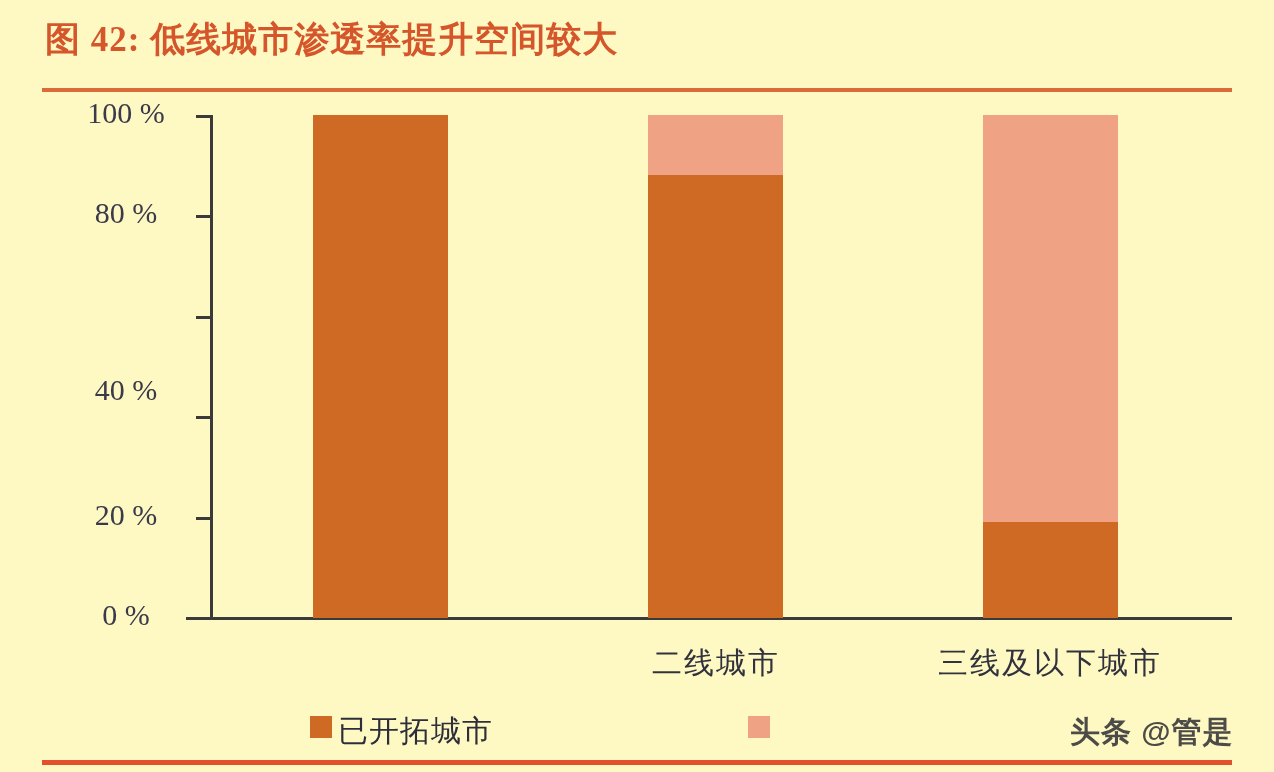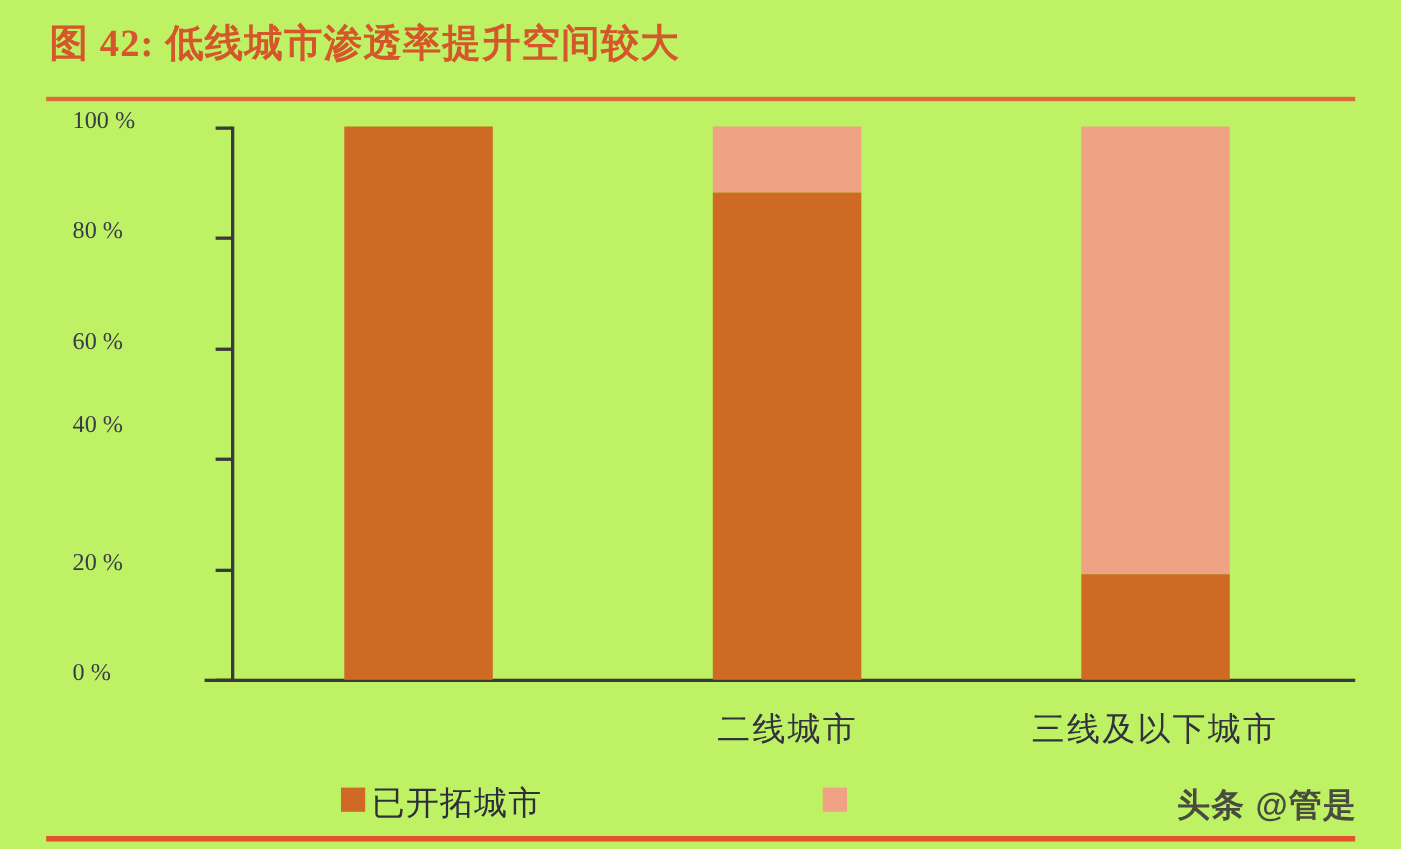--- a/index.html
+++ b/index.html
@@ -10,21 +10,21 @@
   body {
     width: 1274px;
     height: 772px;
     font-family: "Liberation Sans", sans-serif;
     position: relative;
     overflow: hidden;
   }
   .page {
     position: absolute;
     inset: 0;
-    background: #bef264;
+    background: #fef9c3;
   }
 
   
   .title-block {
     position: absolute;
     left: 42px;
     top: 22px;
     width: 1190px;
     height: 70px;
   }
@@ -83,23 +83,23 @@
     position: absolute;
     left: 196px;
     width: 15px;
     height: 3px;
     background: #3a3a3a;
   }
   .tick-label {
     position: absolute;
     right: 1088px;
     width: 120px;
-    text-align: left;
-    font-family: "Liberation Serif", serif;
-    font-size: 22px;
+    text-align: center;
+    font-family: "Liberation Serif", serif;
+    font-size: 30px;
     color: #3b3a4a;
     transform: translateY(-19px);
     white-space: nowrap;
   }
 
   .bar {
     position: absolute;
     width: 135px;
   }
   .seg {
@@ -177,21 +177,20 @@
     <div class="axis-v"></div>
     <div class="axis-h"></div>
 
     <div class="tick" style="top:115px"></div>
     <div class="tick-label" style="top:115px">100 %</div>
 
     <div class="tick" style="top:215px"></div>
     <div class="tick-label" style="top:215px">80 %</div>
 
     <div class="tick" style="top:316px"></div>
-    <div class="tick-label" style="top:316px">60 %</div>
 
     <div class="tick" style="top:416px"></div>
     <div class="tick-label" style="top:392px">40 %</div>
 
     <div class="tick" style="top:517px"></div>
     <div class="tick-label" style="top:517px">20 %</div>
 
     <div class="tick" style="top:617px"></div>
     <div class="tick-label" style="top:617px">0 %</div>
 

